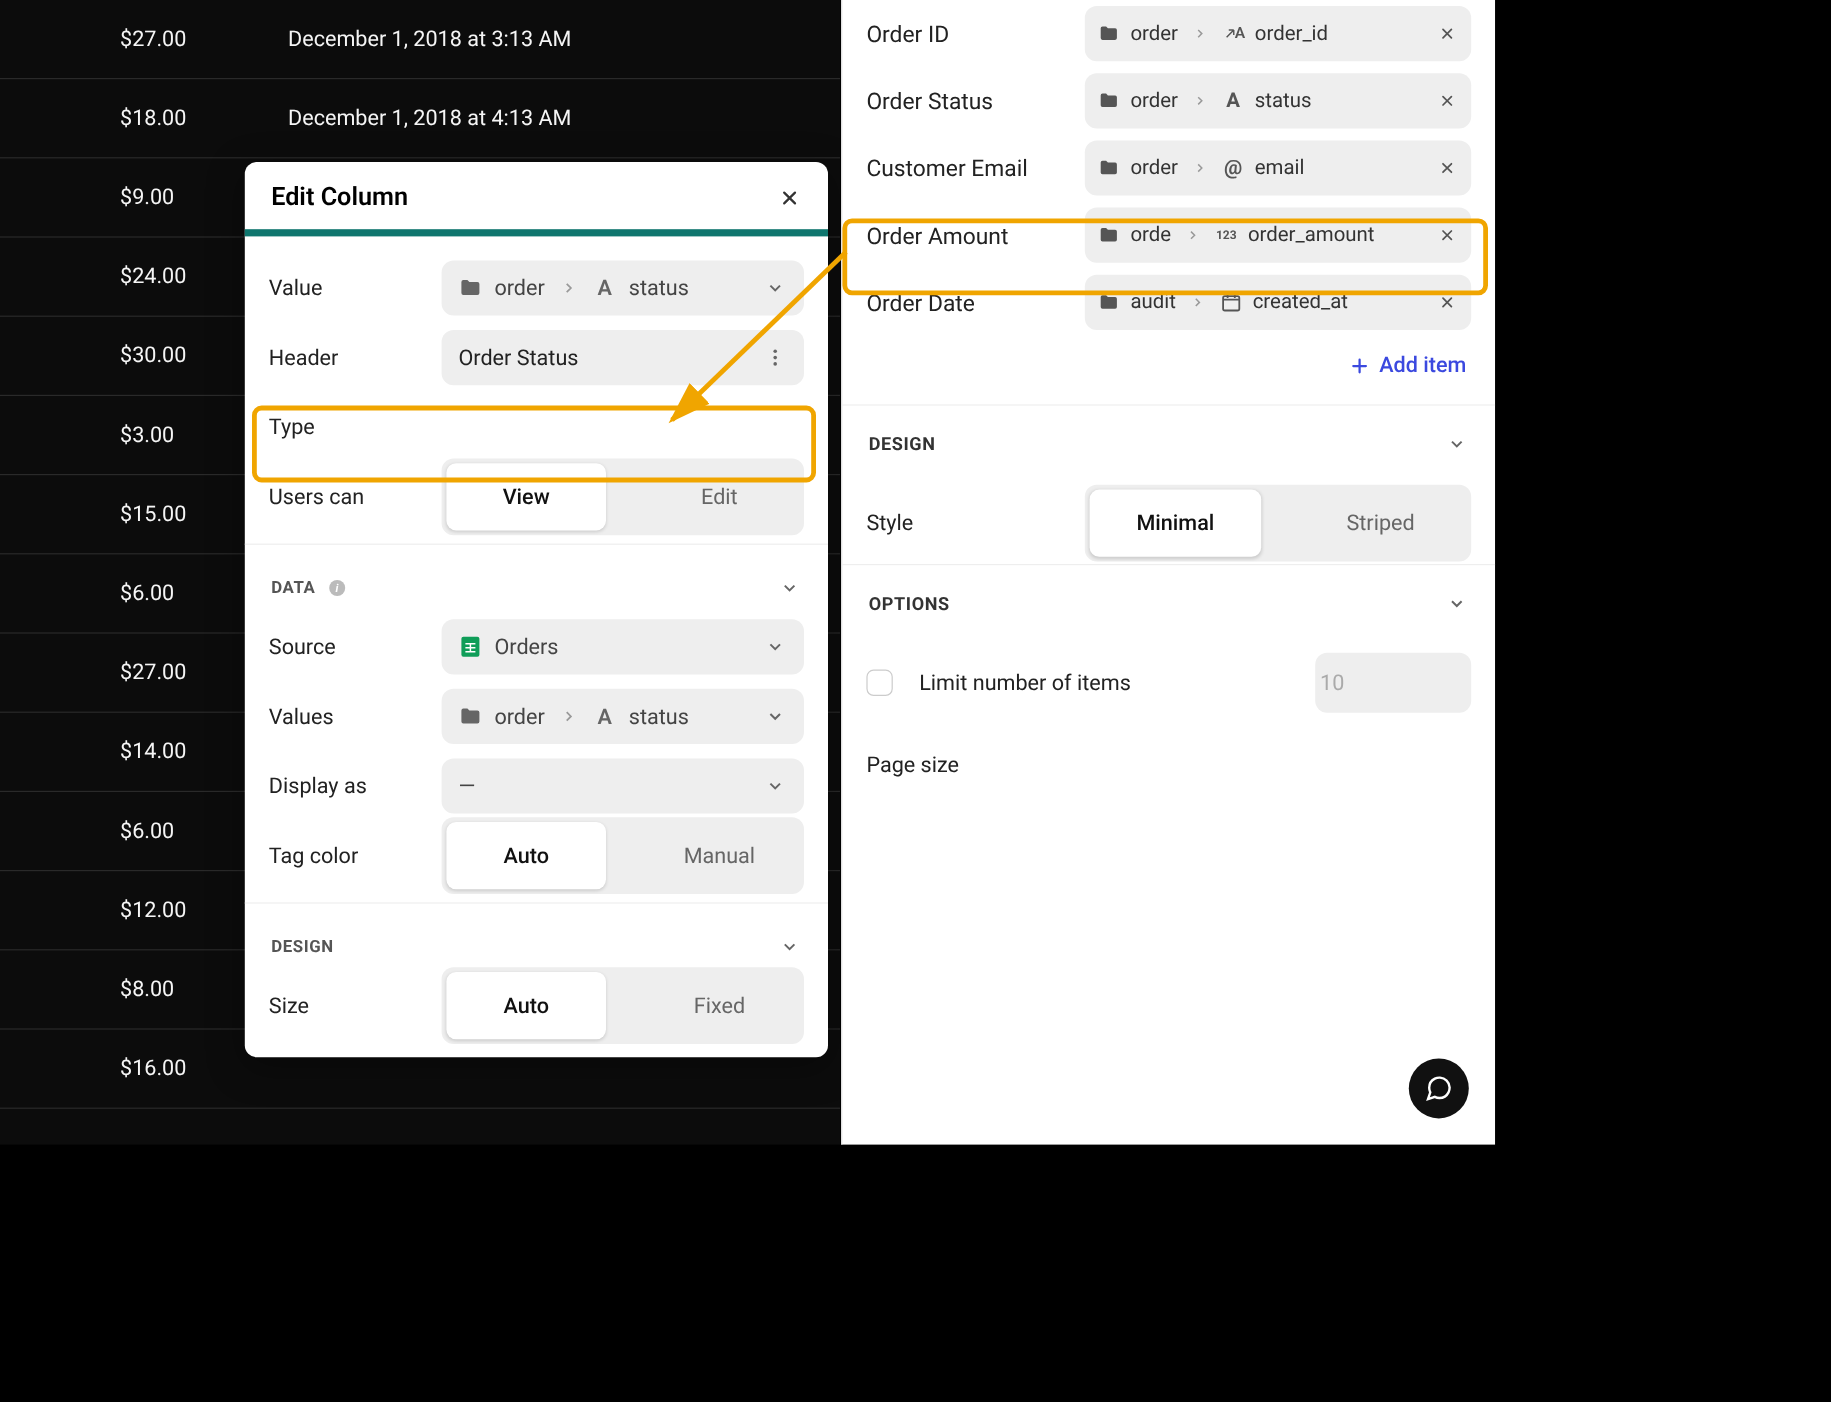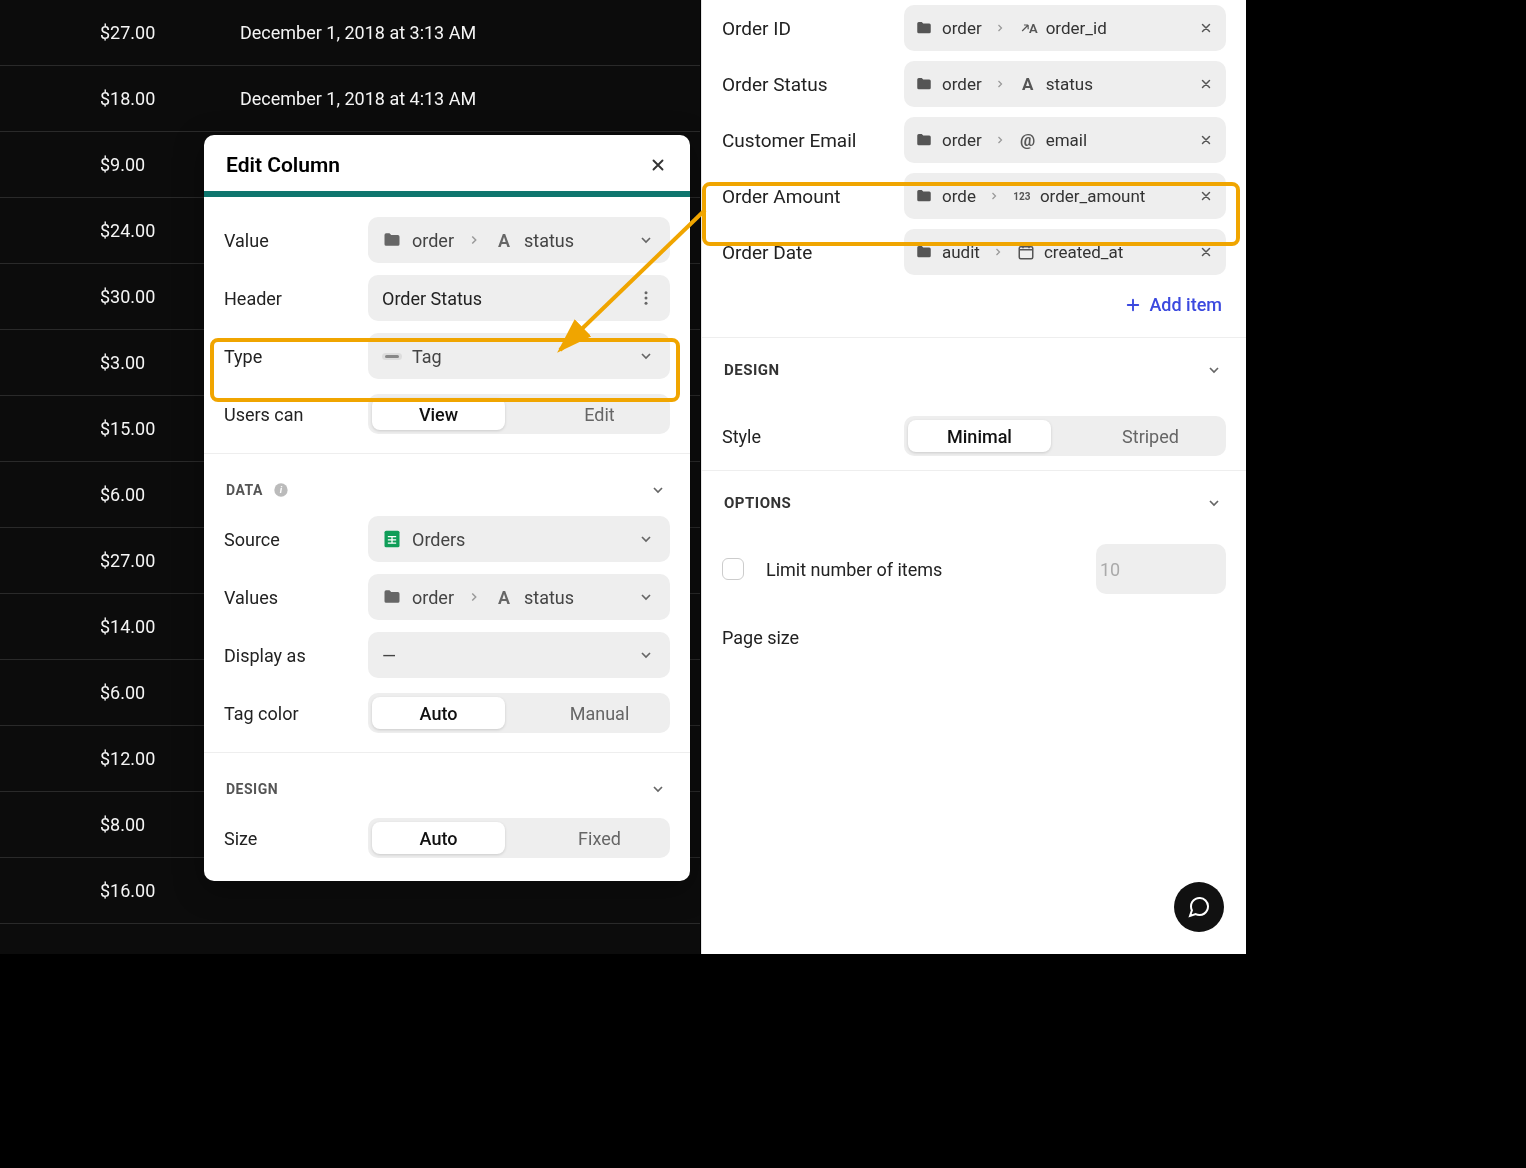--- a/index.html
+++ b/index.html
@@ -14,21 +14,21 @@
 
   
   .popover { position:absolute; left:204px; top:135px; width:486px; background:#fff; border-radius:10px; box-shadow:0 8px 30px rgba(0,0,0,.35); padding:0; }
   .pop-head { display:flex; align-items:center; justify-content:space-between; padding:18px 22px 14px 22px; font-size:21px; font-weight:600; border-bottom:6px solid #0f766e;}
   .pop-body { padding:14px 20px; }
   .form-row { display:flex; align-items:center; height:58px; gap:14px; }
   .form-label { width:130px; font-size:18px; color:#222; }
   .pill { flex:1; background:#eee; border-radius:10px; height:46px; display:flex; align-items:center; padding:0 14px; gap:10px; font-size:18px; color:#444; position:relative; }
   .pill input { border:none; background:transparent; font-size:18px; color:#222; width:100%; outline:none; }
   .chev { margin-left:auto; }
-  .segment { flex:1; background:#eee; border-radius:10px; height:40px; display:flex; padding:4px;gap:28px; }
+  .segment { flex:1; background:#eee; border-radius:10px; height:64px; display:flex; padding:4px;gap:28px; }
   .seg-btn { flex:1; border-radius:8px; display:flex; align-items:center; justify-content:center; font-size:18px; color:#666; cursor:pointer; }
   .seg-btn.active { background:#fff; box-shadow:0 1px 3px rgba(0,0,0,.15); color:#111; font-weight:500; }
   .section-head { display:flex; align-items:center; gap:8px; font-size:14px; font-weight:700; letter-spacing:.5px; color:#555; padding:26px 2px 10px 2px; }
   .section-head .chev { margin-left:auto; }
   .divider { border-top:1px solid #eee; margin:10px -20px 0 -20px; }
 
   
   .sidebar { position:absolute; right:0; top:0; width:545px; height:954px; background:#fff; border-left:1px solid #e6e6e6; padding:0 20px; }
   .sb-tabs { display:flex; justify-content:space-around; align-items:end; height:56px; color:#444; font-size:17px; border-bottom:1px solid #eee; padding-bottom:16px;}
   .sb-section { display:flex; align-items:center; justify-content:space-between; font-size:15px; font-weight:700; letter-spacing:.5px; color:#333; padding:22px 2px; }
@@ -166,34 +166,20 @@
               <circle cx="12" cy="5" r="2"></circle>
               <circle cx="12" cy="12" r="2"></circle>
               <circle cx="12" cy="19" r="2"></circle>
             </svg>
           </span>
       </div>
     </div>
 
     <div class="form-row">
       <div class="form-label">Type</div>
-      <div class="pill">
-        <span class="i">
-            <svg width="20" height="12" viewBox="0 0 20 12">
-              <rect x="0" y="3" width="20" height="7" rx="3.5" fill="#ddd"></rect>
-              <rect x="3" y="5" width="14" height="3" rx="1.5" fill="#888"></rect>
-            </svg>
-          </span>
-        <span>Tag</span>
-        <span class="i chev">
-            <svg width="16" height="16" viewBox="0 0 24 24" fill="none" stroke="#666" stroke-width="2.5">
-              <path d="m6 9 6 6 6-6"></path>
-            </svg>
-          </span>
-      </div>
     </div>
 
     <div class="form-row">
       <div class="form-label">Users can</div>
       <div class="segment">
         <div class="seg-btn active">View</div>
         <div class="seg-btn">Edit</div>
       </div>
     </div>
 

